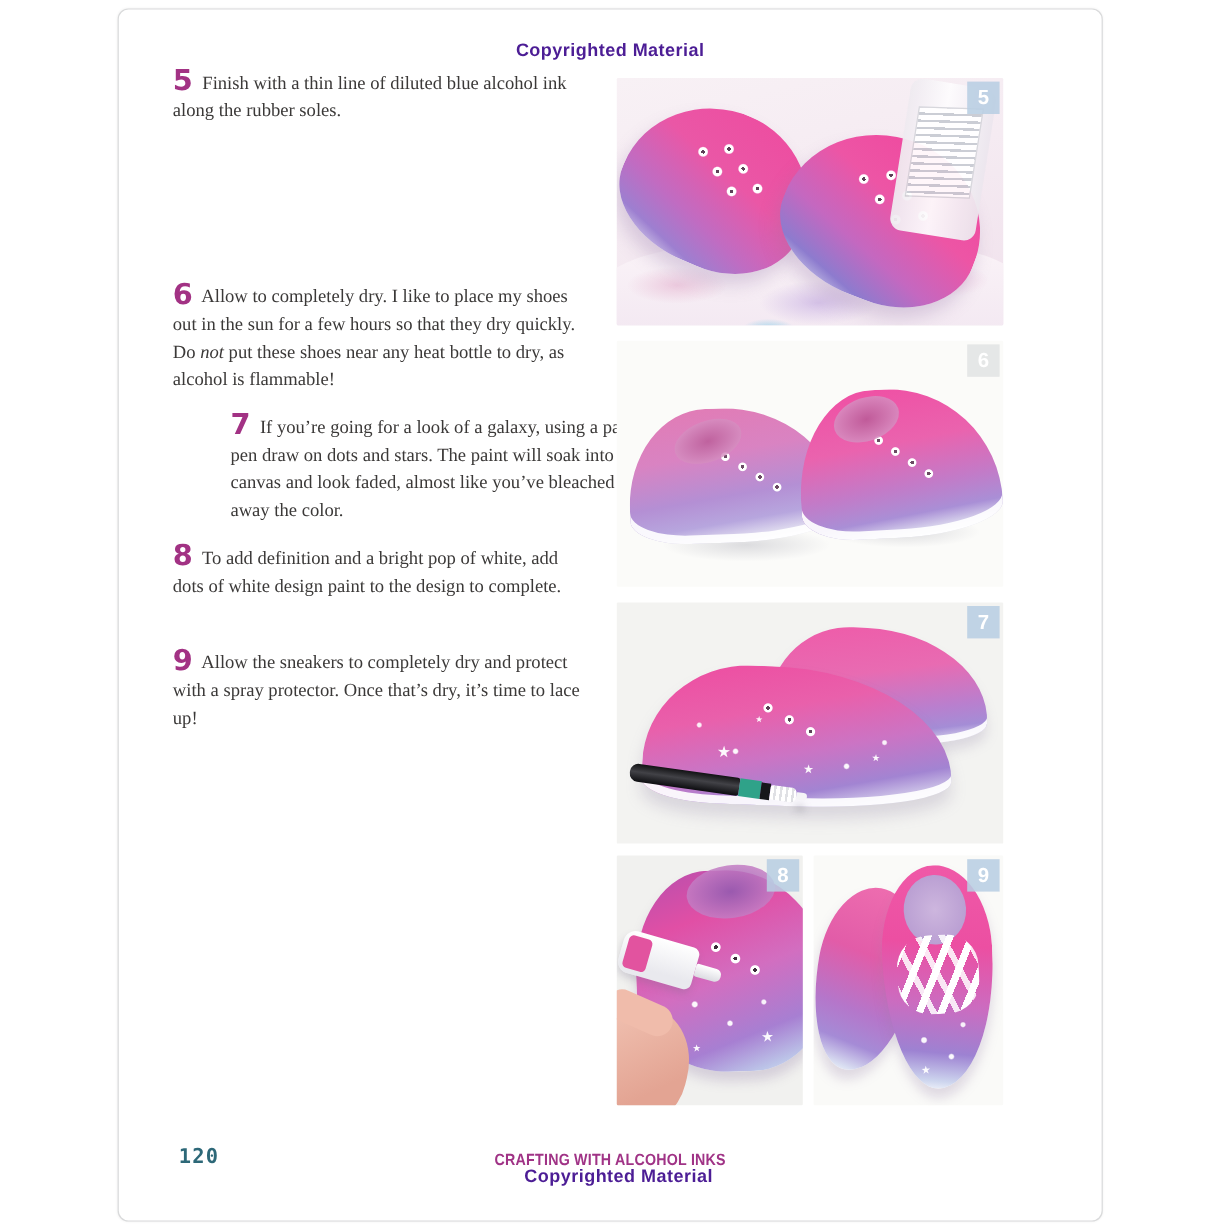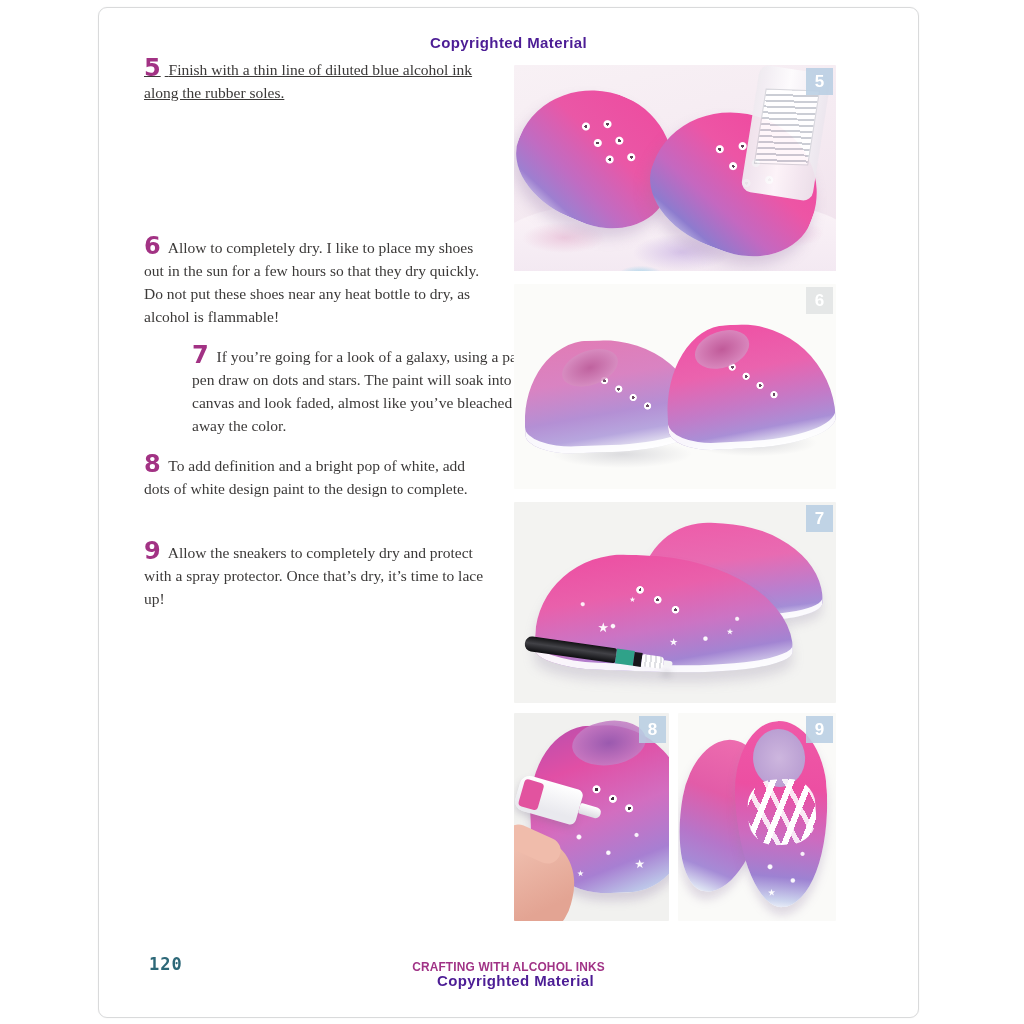--- a/index.html
+++ b/index.html
@@ -19,21 +19,21 @@
               font-family:"Liberation Sans",sans-serif;font-weight:bold;font-size:13.5px;
               letter-spacing:.2px;transform:scaleX(.88);white-space:nowrap;}
 
   
   #steps-col{position:absolute;left:45px;top:50px;width:347px;height:620px;}
   .step{position:absolute;left:0;width:347px;color:#3b3938;font-size:15.5px;line-height:23px;}
   .step-par{margin:0;text-align:left;}
   .step-par.indent{text-indent:15px;}
   .step-num{font-family:"DejaVu Sans",sans-serif;font-weight:bold;font-size:24px;color:#a23284;
             line-height:0;margin-right:4px;position:relative;top:1px;}
-  .it{}
+  .it{font-style:italic;}
 
   
   .photo{position:absolute;overflow:hidden;background:#f4f3f1;border-radius:1px;}
   #photo5{left:415px;top:57px;width:322px;height:206px;
           background:linear-gradient(165deg,#f8f1f5 0%,#f5ebf2 45%,#f0e1ec 100%);}
   #photo6{left:415px;top:276px;width:322px;height:205px;background:#fbfbf9;}
   #photo7{left:415px;top:494px;width:322px;height:201px;background:#f3f3f1;}
   #photo8{left:415px;top:705px;width:155px;height:208px;background:#f1f1ef;}
   #photo9{left:579px;top:705px;width:158px;height:208px;background:#fafaf8;}
 
@@ -180,21 +180,21 @@
 </style>
 </head>
 <body>
 
 <div id="canvas">
   <div id="page">
 
     <div id="wm-top" class="wm">Copyrighted Material</div>
 
     <div id="steps-col">
-        <div class="step" style="top: 0px; text-decoration: underline;">
+        <div class="step" style="top: 0px;">
           <p class="step-par"><span class="step-num">5</span> <span>Finish with a thin line of diluted blue alcohol ink along the rubber soles.</span></p>
         </div>
         <div class="step" style="top: 178px;">
           <p class="step-par"><span class="step-num">6</span> <span>Allow to completely dry. I like to place my shoes out in the sun for a few hours so that they dry quickly. Do </span><span class="it">not</span><span> put these shoes near any heat bottle to dry, as alcohol is flammable!</span></p>
         </div>
         <div class="step" style="top: 287px; margin-left: 48px;">
           <p class="step-par"><span class="step-num">7</span> <span>If you’re going for a look of a galaxy, using a paint pen draw on dots and stars. The paint will soak into the canvas and look faded, almost like you’ve bleached away the color.</span></p>
         </div>
         <div class="step" style="top: 396px;">
           <p class="step-par"><span class="step-num">8</span> <span>To add definition and a bright pop of white, add dots of white design paint to the design to complete.</span></p>

